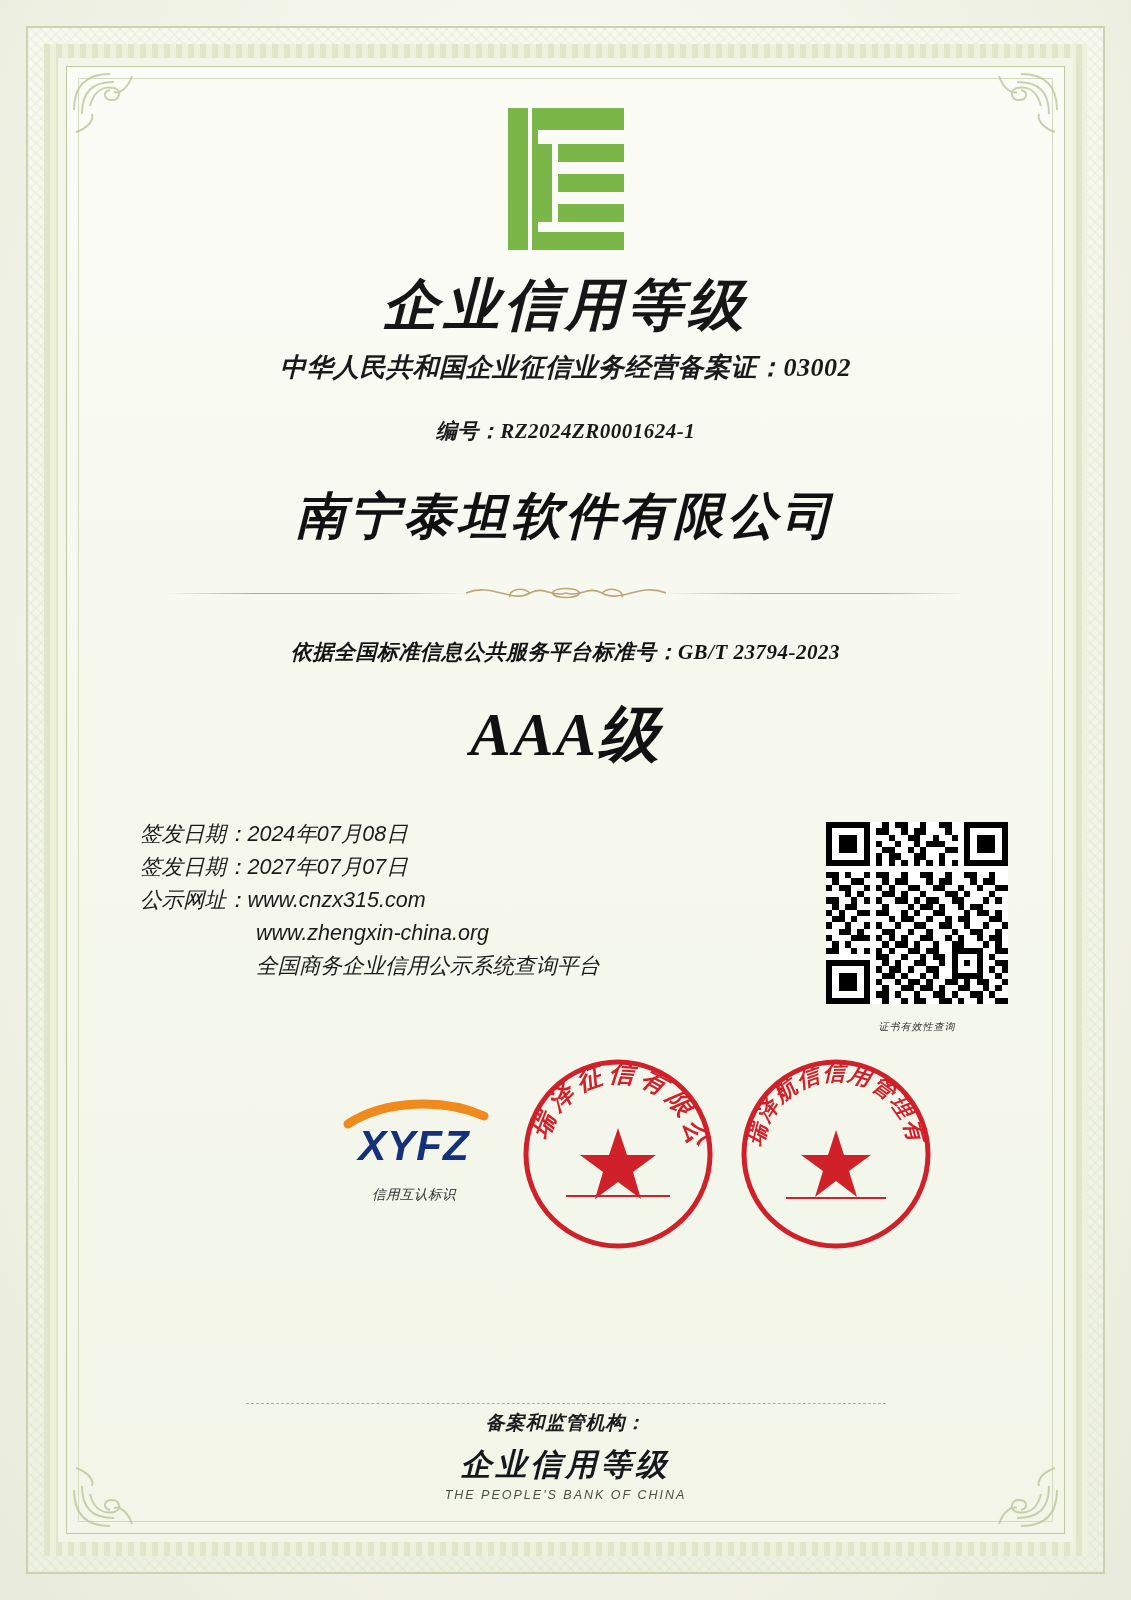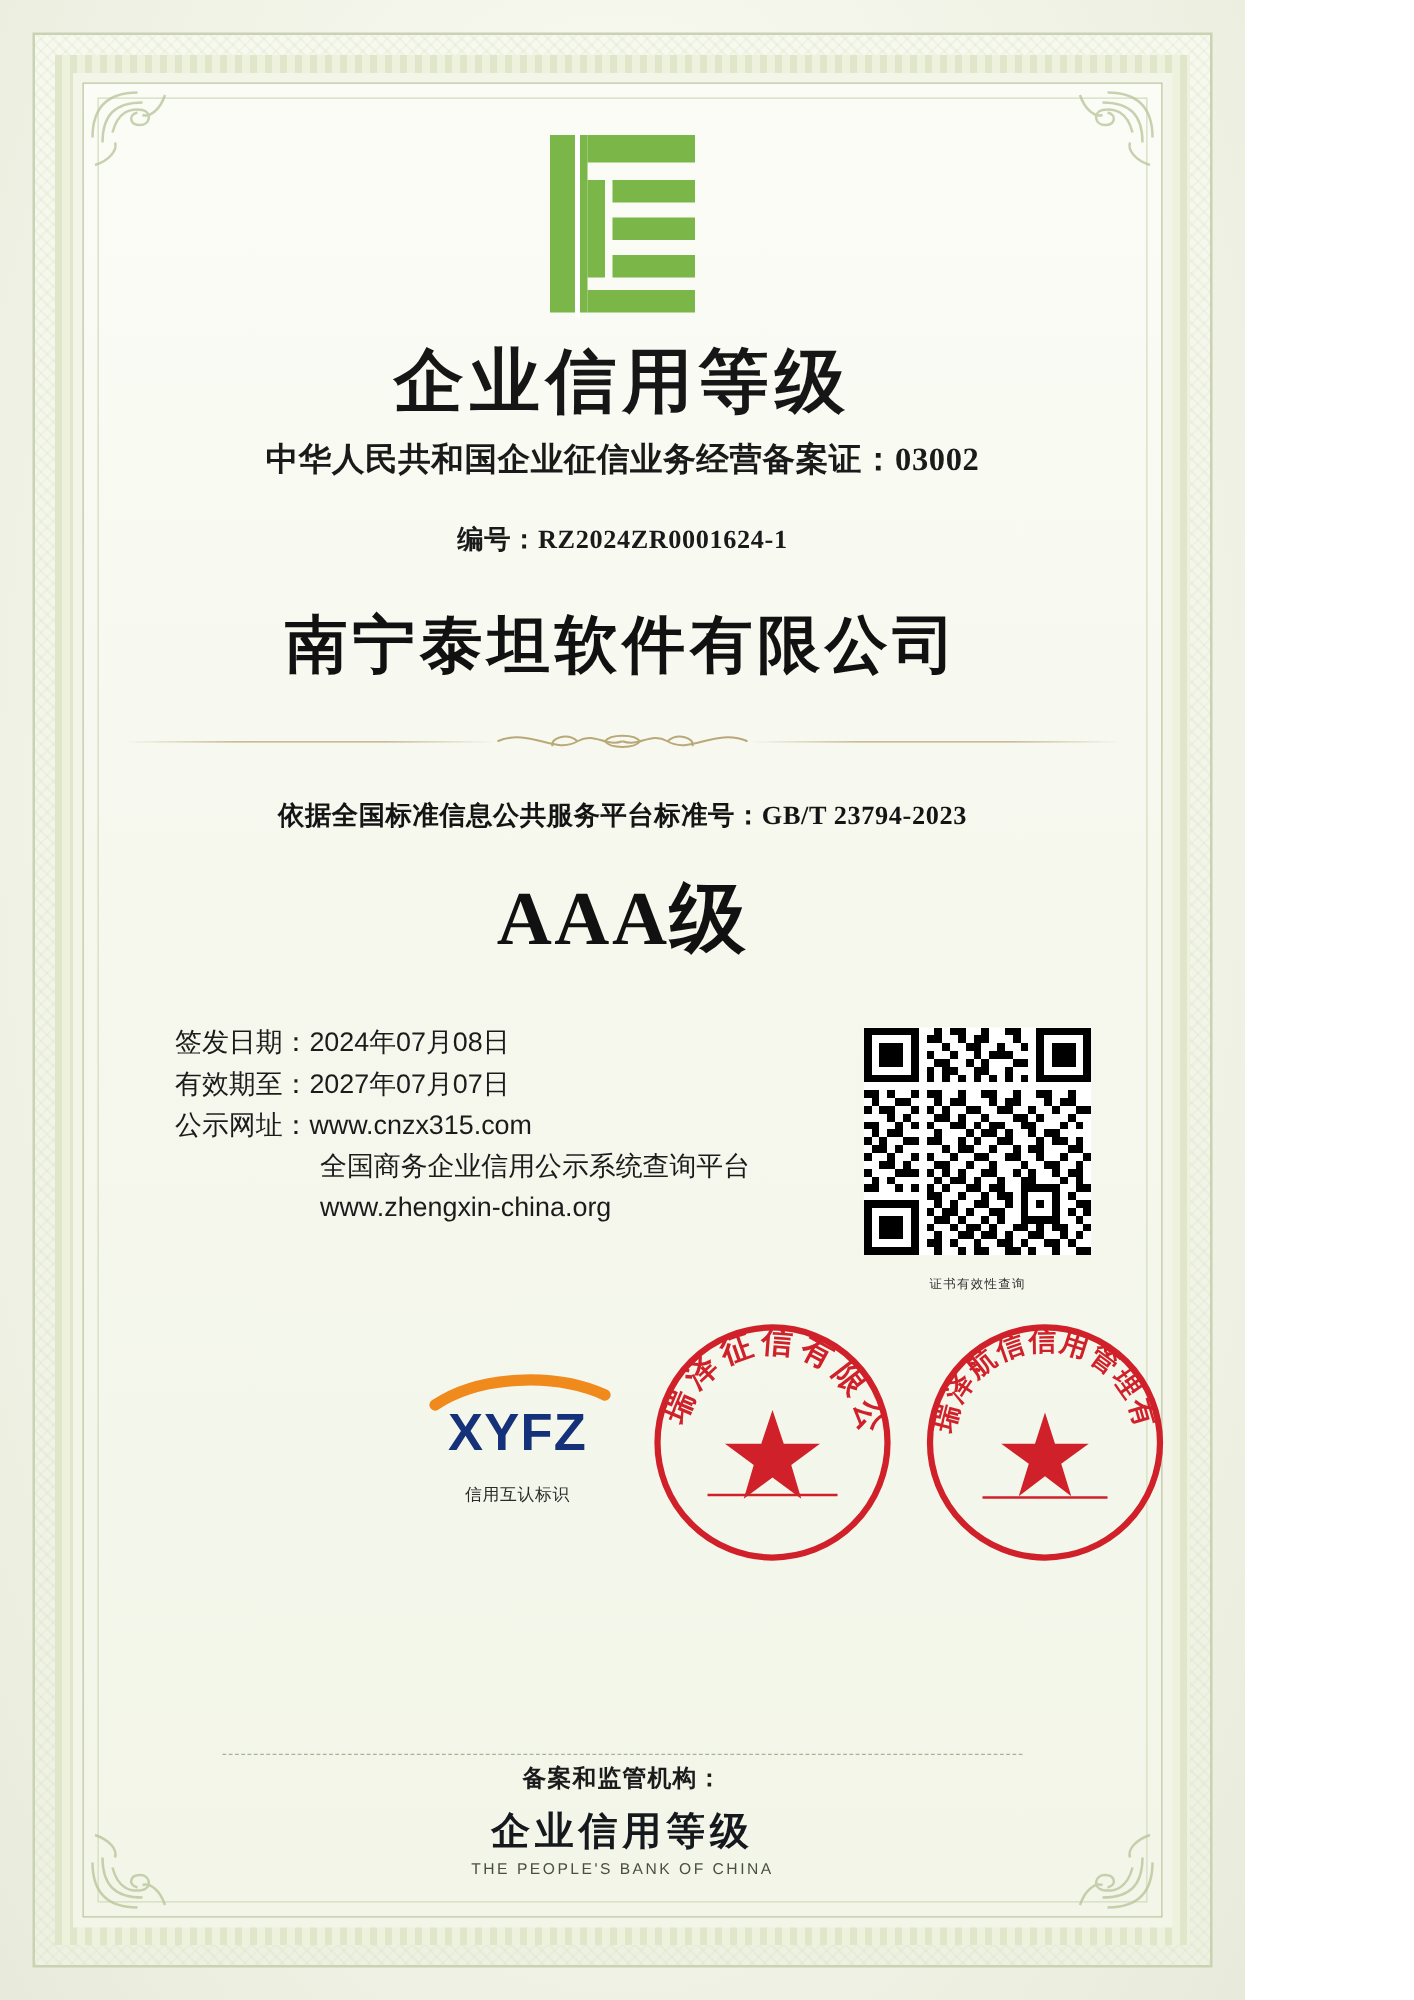--- a/index.html
+++ b/index.html
@@ -10,25 +10,26 @@
   body {
     width: 1131px;
     height: 1600px;
     font-family: "Liberation Serif", serif;
     overflow: hidden;
   }
 
   
   .cert {
     position: relative;
-    width: 996px;
+    width: 1131px;
     height: 1600px;
     box-sizing: border-box;
     background:
       radial-gradient(ellipse at 50% 40%, #fdfdf8 0%, #f4f5ea 55%, #e8ebdb 100%);
+    font-style: italic;
   }
 
   .frame-outer {
     position: absolute;
     left: 26px; top: 26px; right: 26px; bottom: 26px;
     border: 2px solid #c9d2b2;
     box-sizing: border-box;
     background:
       repeating-linear-gradient(45deg, rgba(200,212,176,0.16) 0 2px, rgba(255,255,255,0) 2px 7px),
       repeating-linear-gradient(-45deg, rgba(200,212,176,0.13) 0 2px, rgba(255,255,255,0) 2px 7px),
@@ -360,24 +361,24 @@
         </svg>
       </div>
     </div>
 
     <div class="standard">依据全国标准信息公共服务平台标准号：GB/T 23794-2023</div>
     <div class="grade">AAA级</div>
 
     <div class="info-row">
       <div class="info-list">
         <div class="line">签发日期：2024年07月08日</div>
-        <div class="line">有效期至：2027年07月07日</div>
+        <div class="line">签发日期：2027年07月07日</div>
         <div class="line">公示网址：www.cnzx315.com</div>
+        <div class="line indent">www.zhengxin-china.org</div>
         <div class="line indent">全国商务企业信用公示系统查询平台</div>
-        <div class="line indent">www.zhengxin-china.org</div>
       </div>
 
       <div class="qr-wrap">
         <div class="qr">
           <svg viewBox="0 0 29 29" width="182" height="182" shape-rendering="crispEdges">
             <rect width="29" height="29" fill="#ffffff"></rect>
             <g fill="#000000">
 
               <rect x="0" y="0" width="7" height="1"></rect>
                 <rect x="0" y="6" width="7" height="1"></rect>

